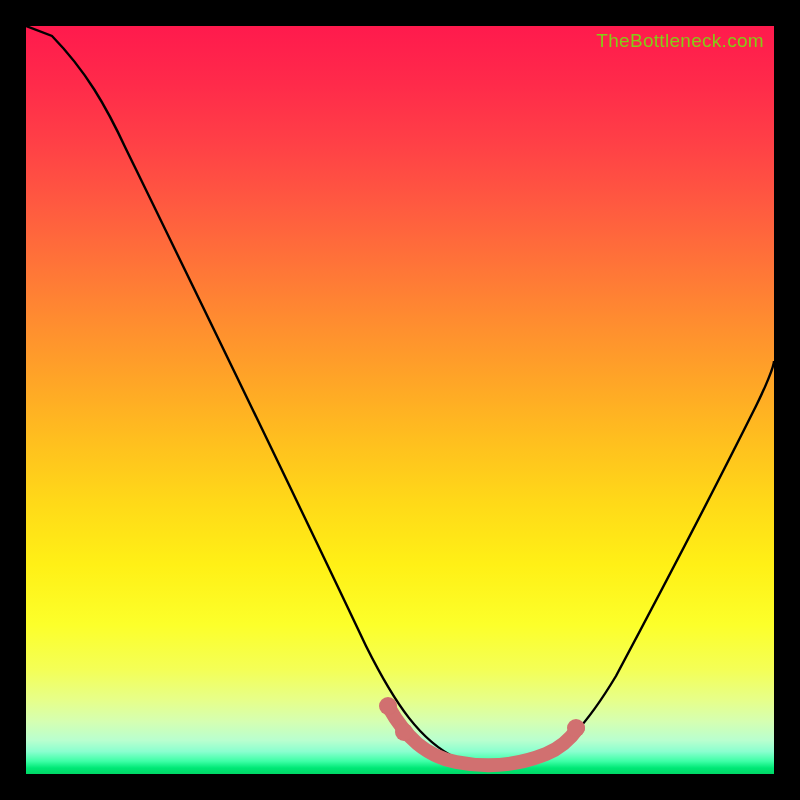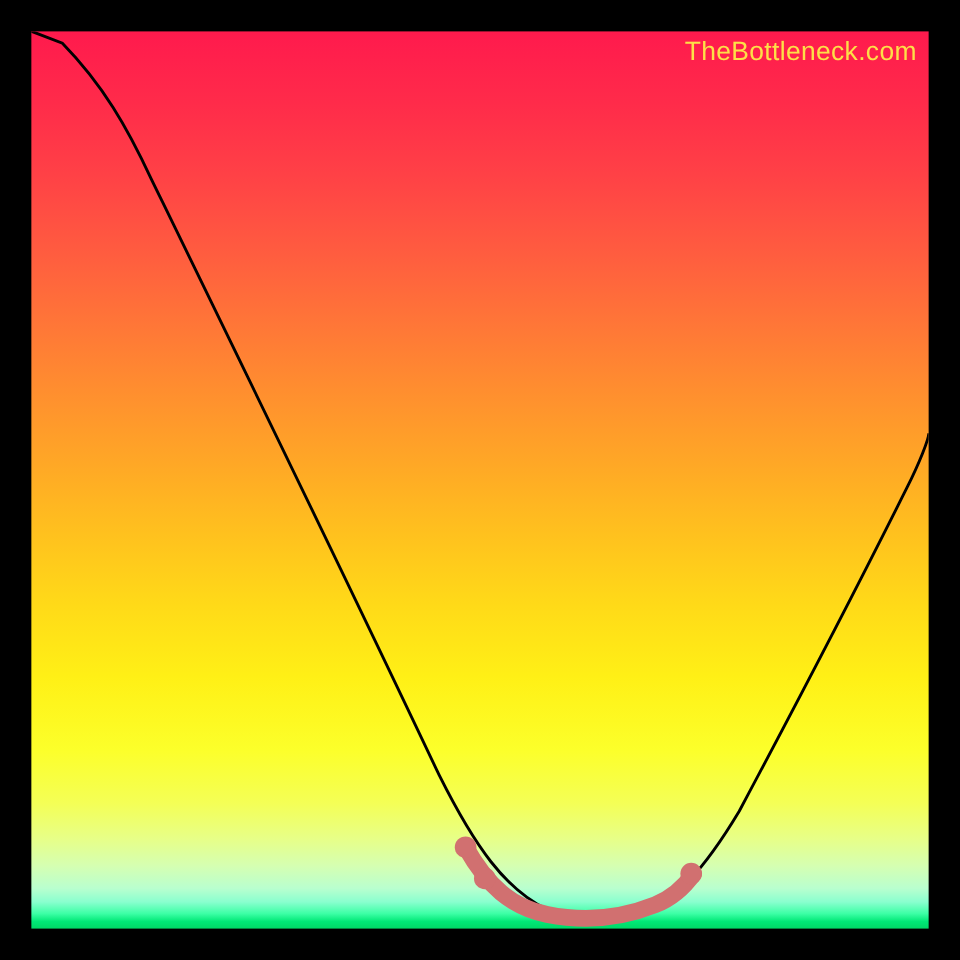--- a/index.html
+++ b/index.html
@@ -20,21 +20,21 @@
       #fcff2a 80%,
       #f4ff56 86%,
       #e7ff88 90%,
       #d5ffb2 93%,
       #b9ffcf 95.5%,
       #8affcf 97%,
       #3dffa6 98.3%,
       #00e876 99.2%,
       #00d866 100%);
   }
-  .watermark{position:absolute;top:4px;right:10px;color:#fde047;font-size:22px;font-weight:500;letter-spacing:.3px}
+  .watermark{position:absolute;top:4px;right:10px;color:#84cc16;font-size:19px;font-weight:500;letter-spacing:.3px}
   svg{position:absolute;left:0;top:0}
 </style>
 </head>
 <body>
 
 <div class="frame">
   <div class="plot">
     <div class="gradient"></div>
 
     <svg width="748" height="748" viewBox="0 0 748 748">

